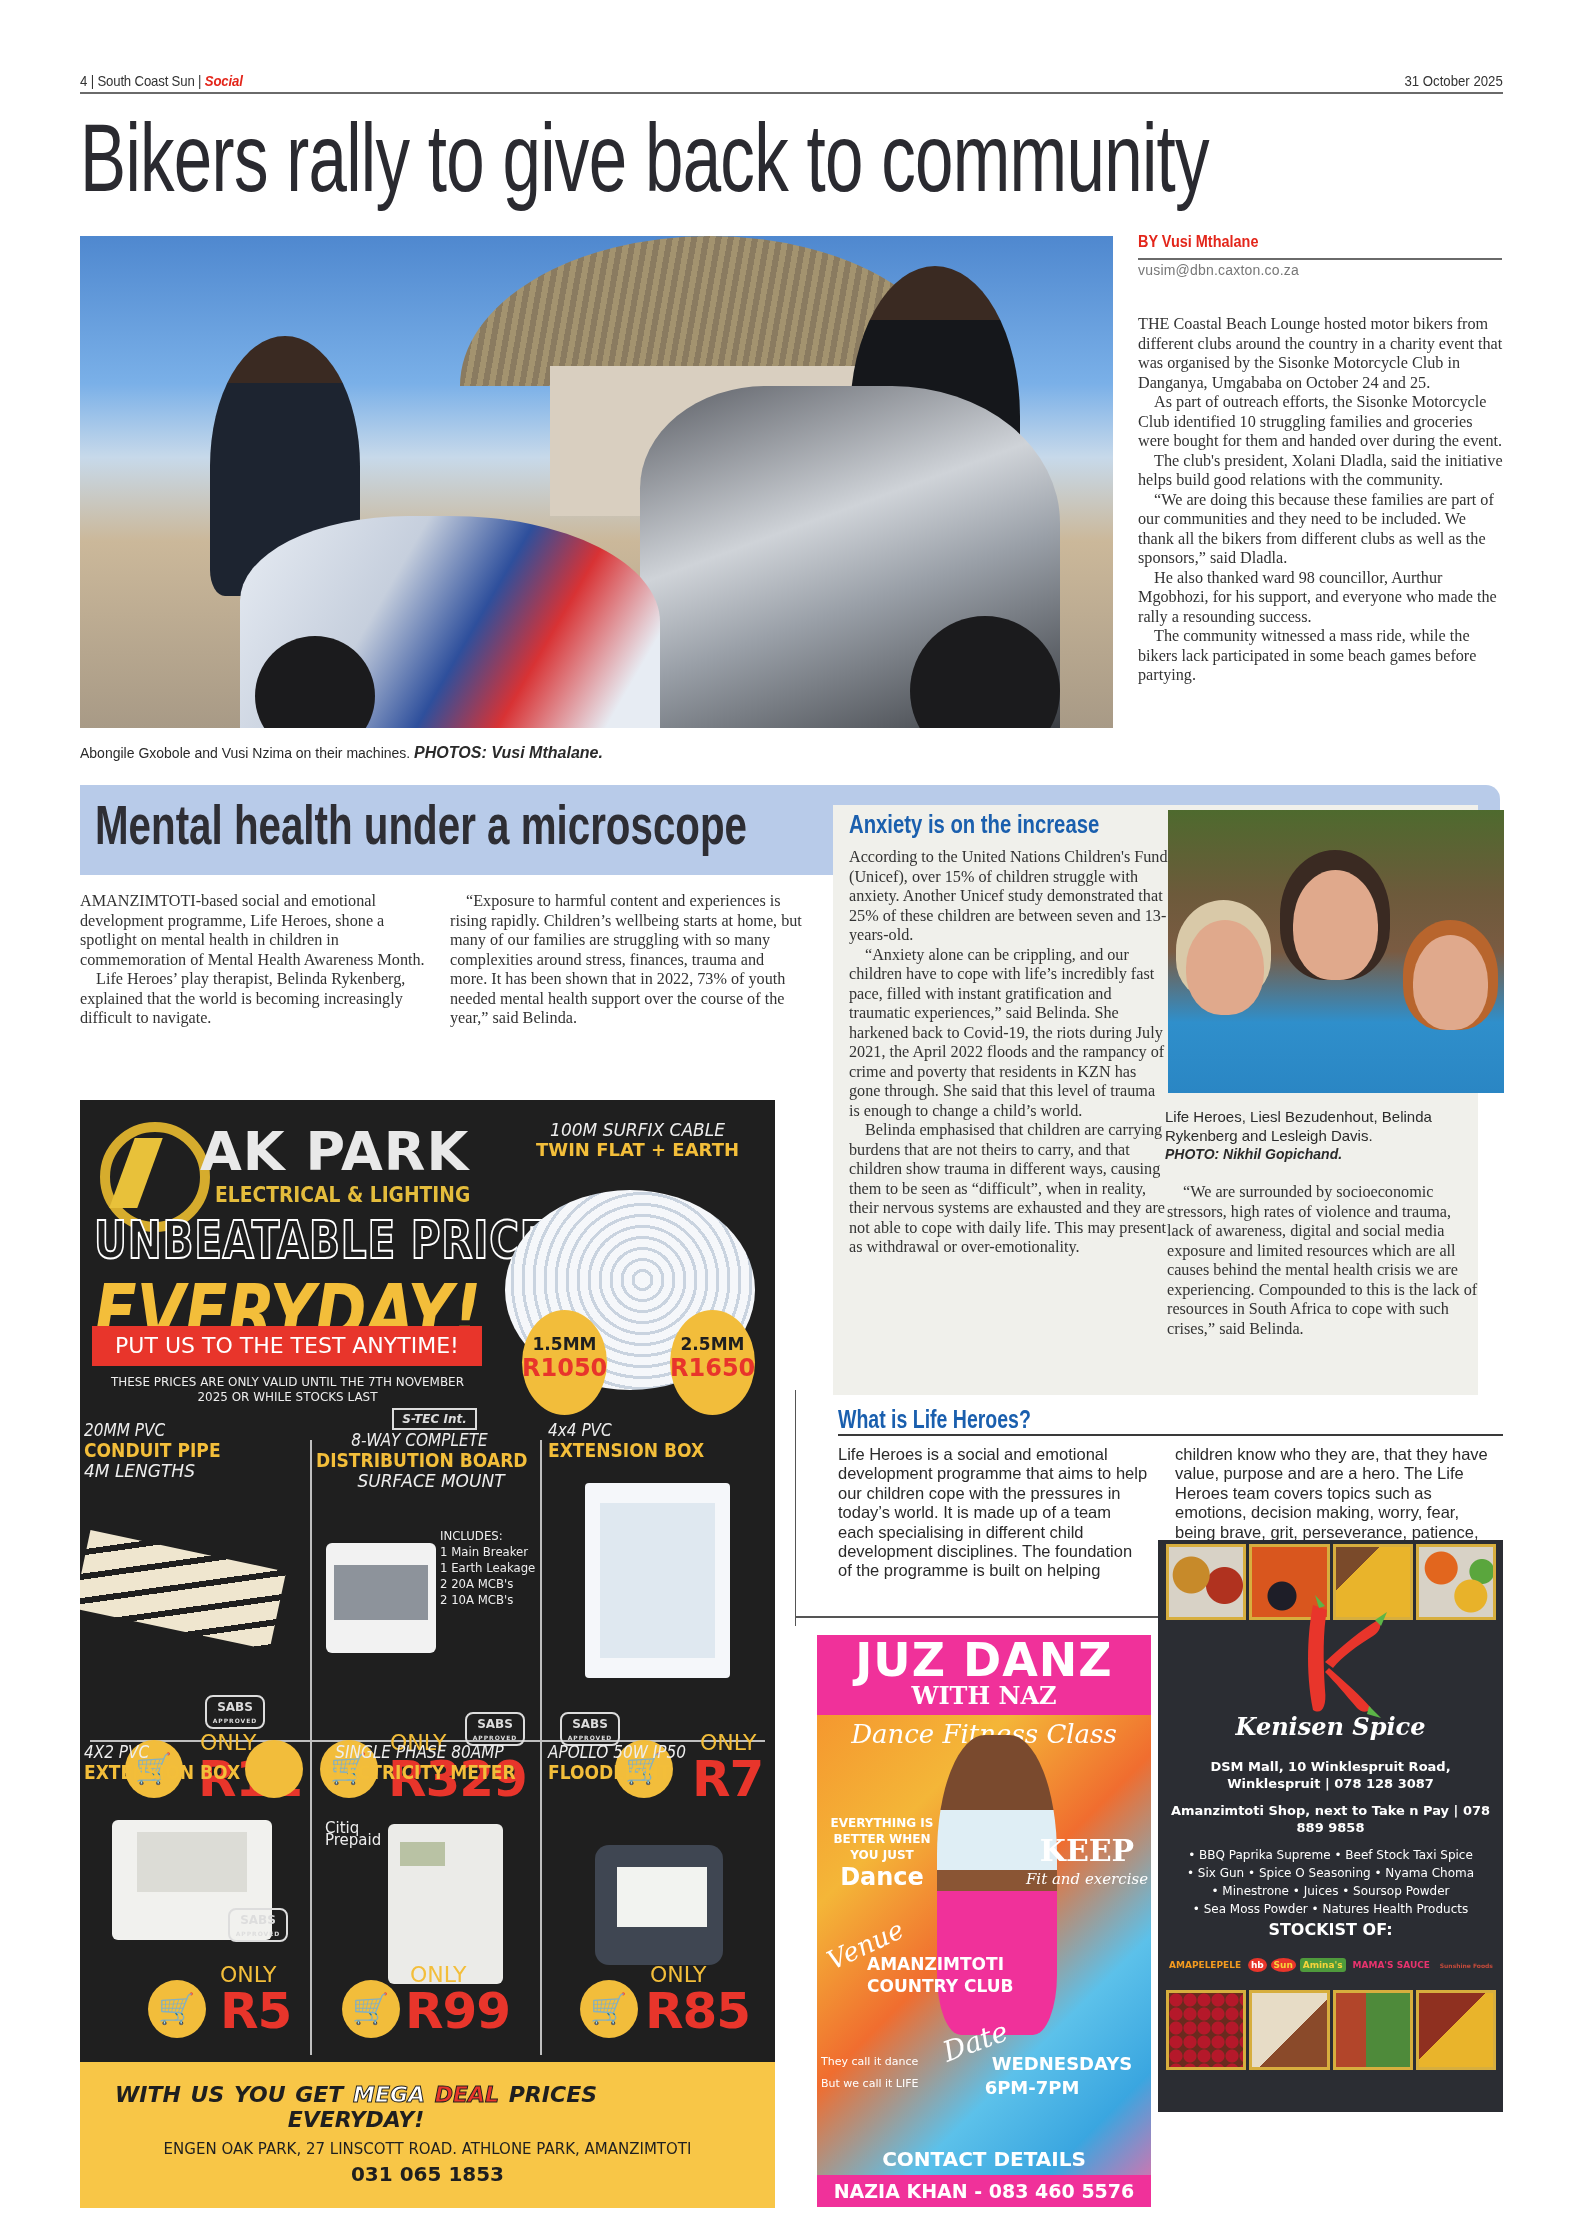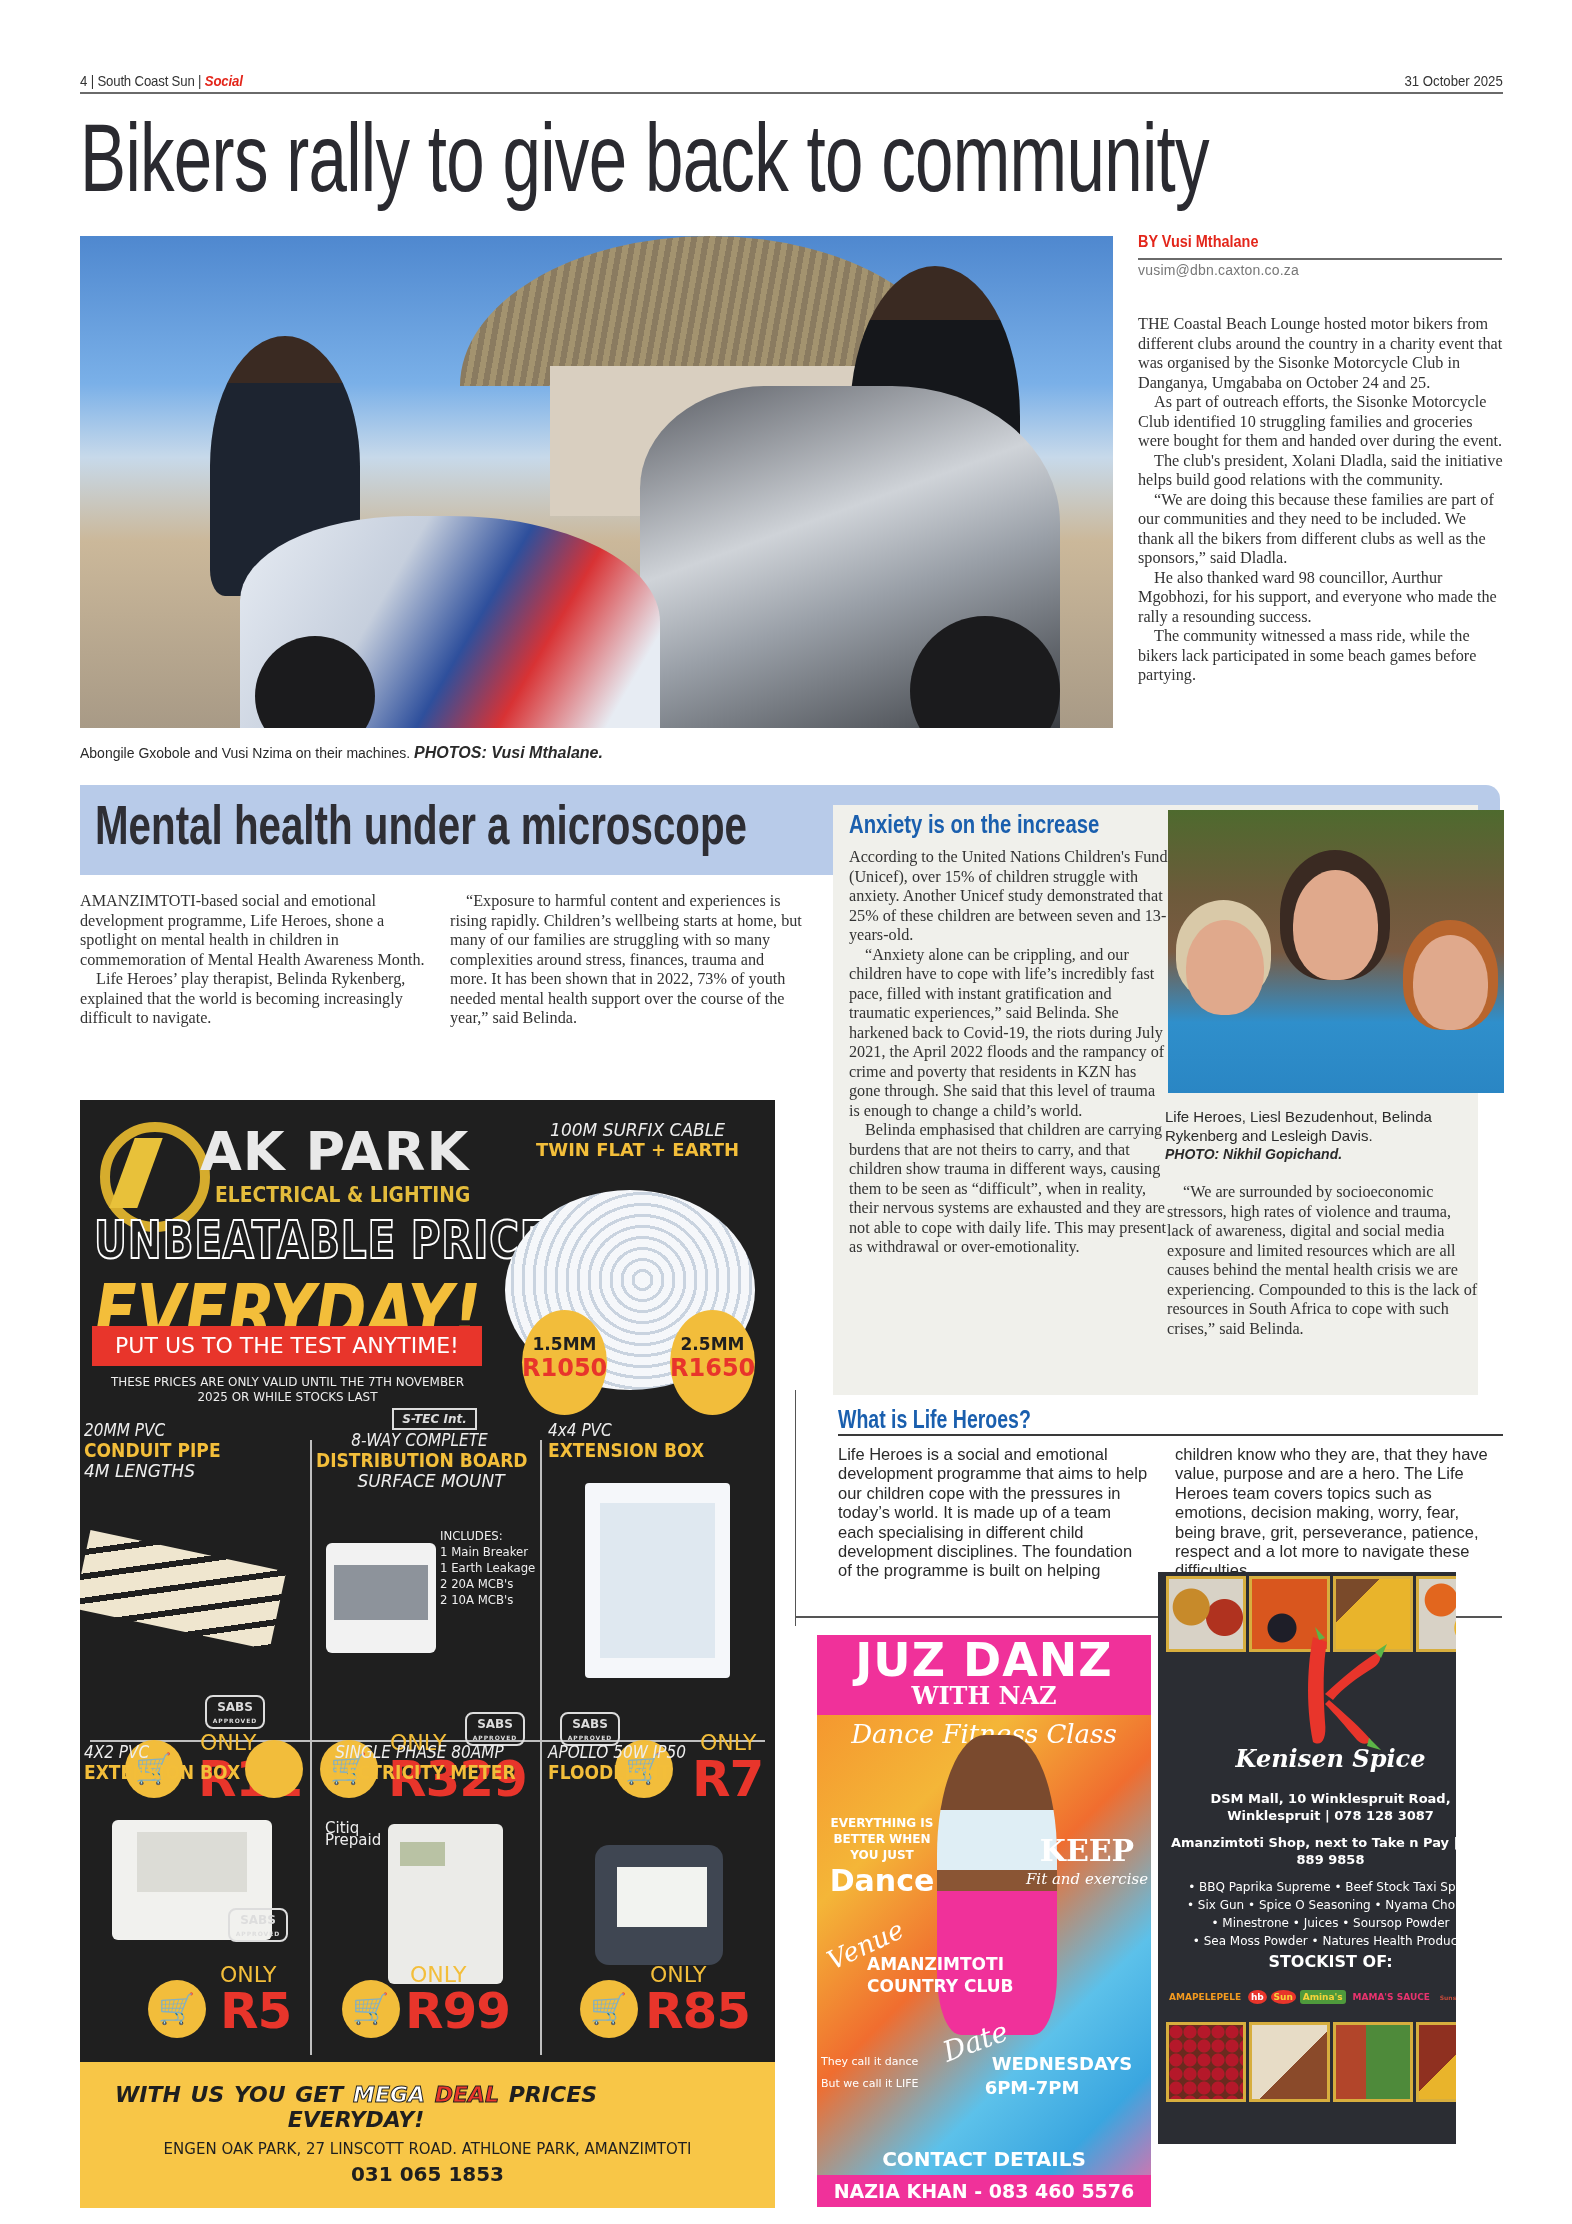--- a/index.html
+++ b/index.html
@@ -122,21 +122,21 @@
   .juz .top .t1 { display:block; font-size: 46px; font-weight: bold; line-height: 46px; margin-top: 2px; letter-spacing: 1px; }
   .juz .top .t2 { display:block; font-size: 24px; font-weight: bold; line-height: 26px; font-family: "DejaVu Serif", serif; }
   .juz .script { position:absolute; color: #fff; font-family: "DejaVu Serif", serif; font-style: italic; }
   .juz .dancer-body { position:absolute; left: 120px; top: 100px; width: 120px; height: 300px; border-radius: 40% 40% 20% 20%;
                       background: linear-gradient(180deg,#7a4a2e 0 25%,#dfeef5 25% 45%,#8a5534 45% 52%,#f0319a 52% 100%); }
   .juz .txt-w { position:absolute; color: #fff; font-weight: bold; text-align: center; }
   .juz .bottom { position:absolute; left: 0; top: 540px; width: 334px; height: 32px; background: #f0319a; color: #fff; text-align: center;
                  font-size: 19px; font-weight: bold; line-height: 32px; }
 
   
-  .ken { left: 1158px; top: 1572px; width: 298px; height: 572px; background: #2b2d33; overflow: hidden; font-family: "DejaVu Sans", sans-serif; color: #fff; }
+  .ken { left: 1158px; top: 1540px; width: 345px; height: 572px; background: #2b2d33; overflow: hidden; font-family: "DejaVu Sans", sans-serif; color: #fff; }
   .ken .tiles { position:absolute; left: 8px; top: 4px; width: 330px; height: 76px; display: flex; gap: 3px; }
   .ken .tile { flex: 1; border: 3px solid #d7ae3e; }
   .ken .k-logo { position:absolute; left: 125px; top: 50px; width: 110px; height: 130px; }
   .ken .name { position:absolute; left: 0; top: 172px; width: 345px; text-align: center; font-size: 24px; font-style: italic; font-weight: bold; font-family: "DejaVu Serif", serif; }
   .ken .addr { position:absolute; left: 0; width: 345px; text-align: center; font-size: 13px; font-weight: bold; line-height: 17px; }
   .ken .prods { position:absolute; left: 0; top: 1938px; width: 345px; text-align: center; font-size: 12px; line-height: 18px; }
   .ken .stock { position:absolute; left: 0; top: 380px; width: 345px; text-align: center; font-size: 16px; font-weight: bold; }
   .ken .brands { position:absolute; left: 8px; top: 405px; width: 330px; height: 40px; display: flex; align-items: center; justify-content: space-between; font-size: 9px; font-weight: bold; }
   .ken .brands span { padding: 2px 3px; border-radius: 3px; }
   .ken .tiles-b { position:absolute; left: 8px; top: 450px; width: 330px; height: 80px; display: flex; gap: 3px; }
@@ -345,21 +345,21 @@
 </div>
 
 <div class="abs juz">
   <div class="top">
     <span class="t1">JUZ DANZ</span>
     <span class="t2">WITH NAZ</span>
   </div>
   <div class="script" style="left:0;top:84px;width:334px;text-align:center;font-size:26px;">Dance Fitness Class</div>
   <div class="dancer-body"></div>
   <div class="txt-w" style="left:5px;top:180px;width:120px;font-size:12px;line-height:16px;">EVERYTHING IS BETTER WHEN YOU JUST</div>
-  <div class="txt-w" style="left:5px;top:228px;width:120px;font-size:30px;">Dance</div>
+  <div class="txt-w" style="left:5px;top:228px;width:120px;font-size:24px;">Dance</div>
   <div class="txt-w" style="left:210px;top:198px;width:120px;font-size:30px;font-family:'DejaVu Serif',serif;">KEEP</div>
   <div class="script" style="left:205px;top:235px;width:130px;text-align:center;font-size:15px;">Fit and exercise</div>
   <div class="script" style="left:8px;top:295px;font-size:26px;transform:rotate(-25deg);">Venue</div>
   <div class="txt-w" style="left:50px;top:318px;width:180px;font-size:17px;line-height:22px;text-align:left;">AMANZIMTOTI COUNTRY CLUB</div>
   <div class="script" style="left:125px;top:390px;font-size:28px;transform:rotate(-20deg);">Date</div>
   <div class="txt-w" style="left:160px;top:418px;width:170px;font-size:18px;">WEDNESDAYS</div>
   <div class="txt-w" style="left:160px;top:442px;width:110px;font-size:18px;">6PM-7PM</div>
   <div class="txt-w" style="left:4px;top:420px;font-size:11px;font-weight:normal;text-align:left;">They call it dance</div>
   <div class="txt-w" style="left:4px;top:442px;font-size:11px;font-weight:normal;text-align:left;">But we call it LIFE</div>
   <div class="txt-w" style="left:0;top:512px;width:334px;font-size:20px;">CONTACT DETAILS</div>

